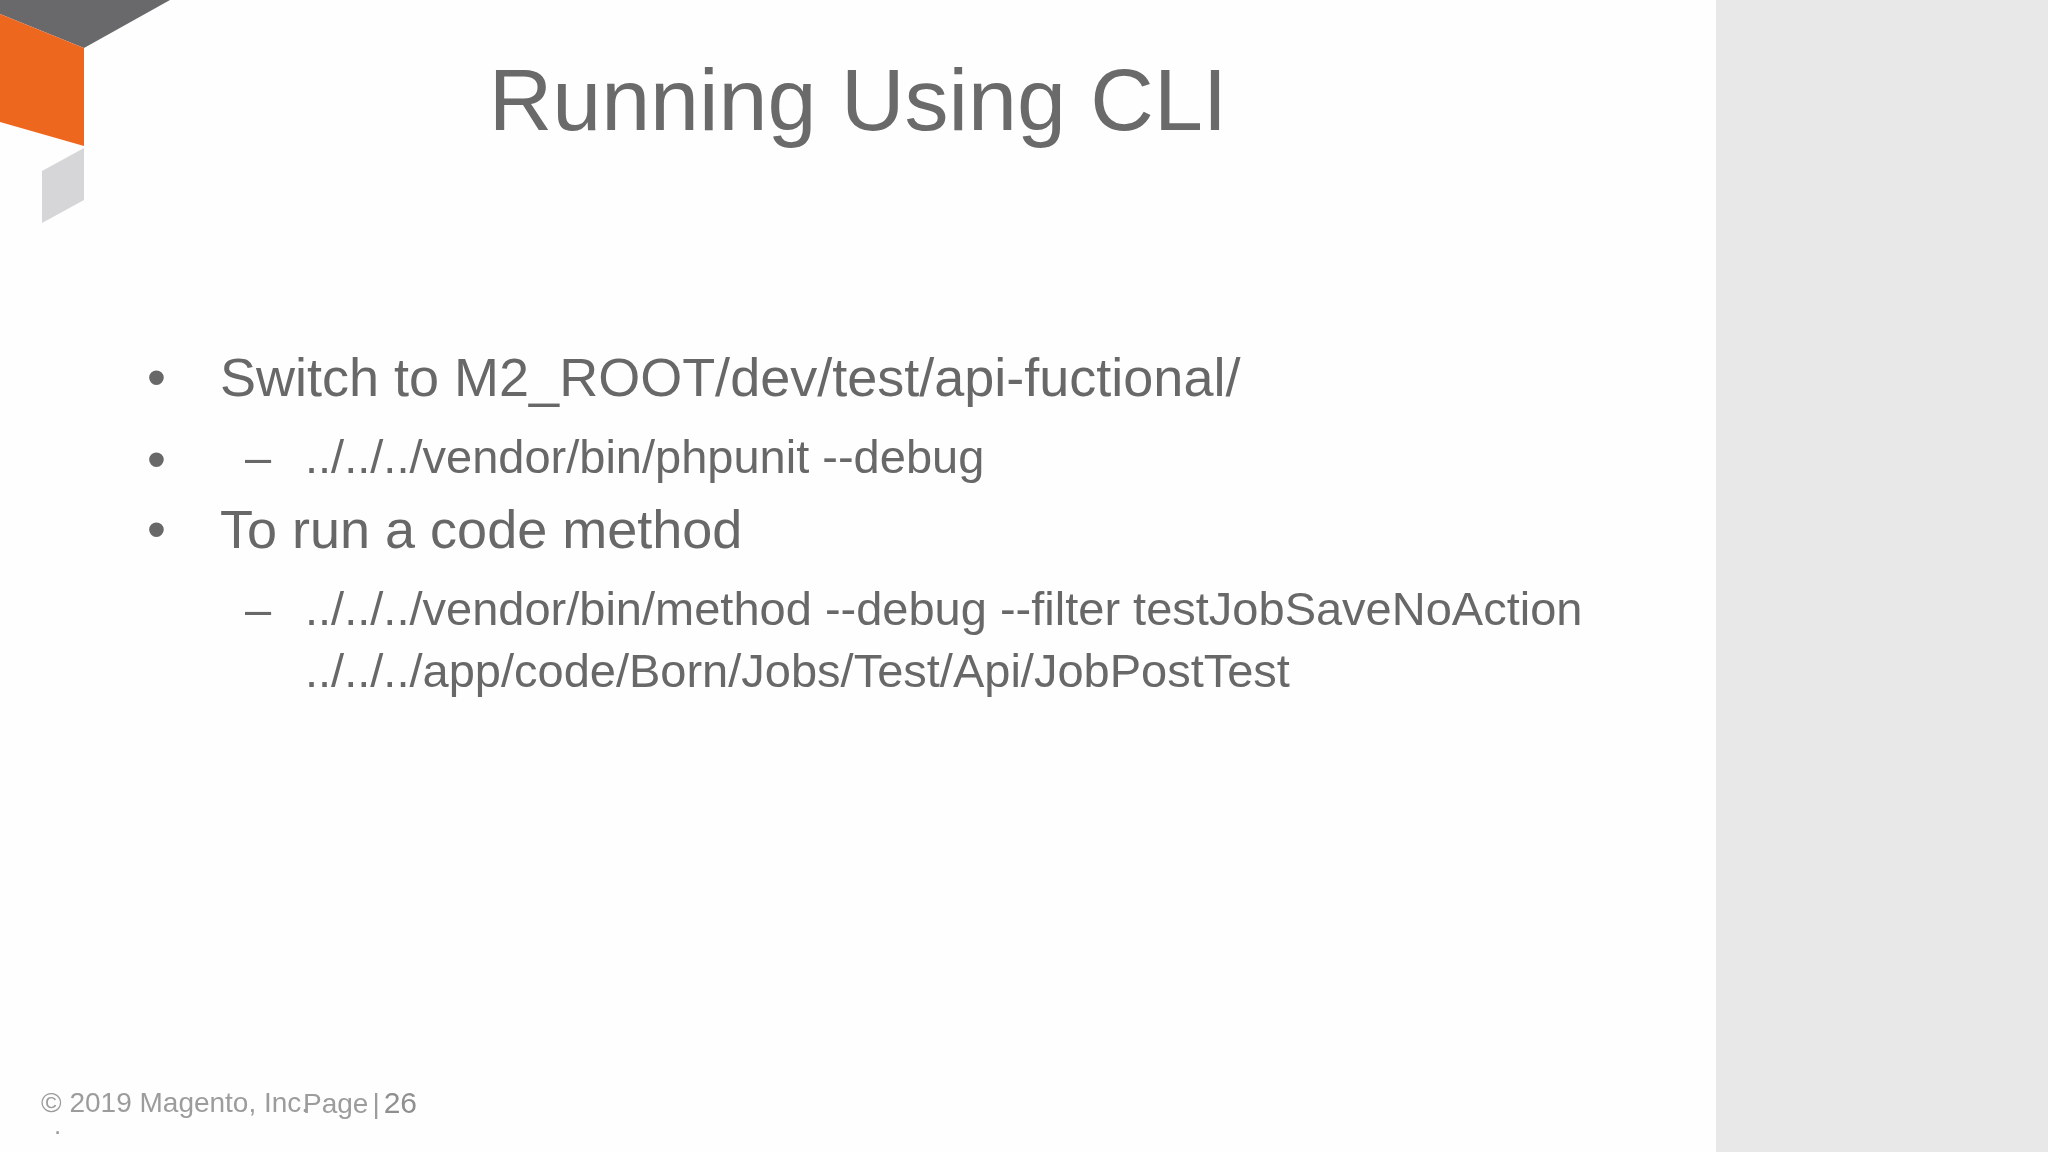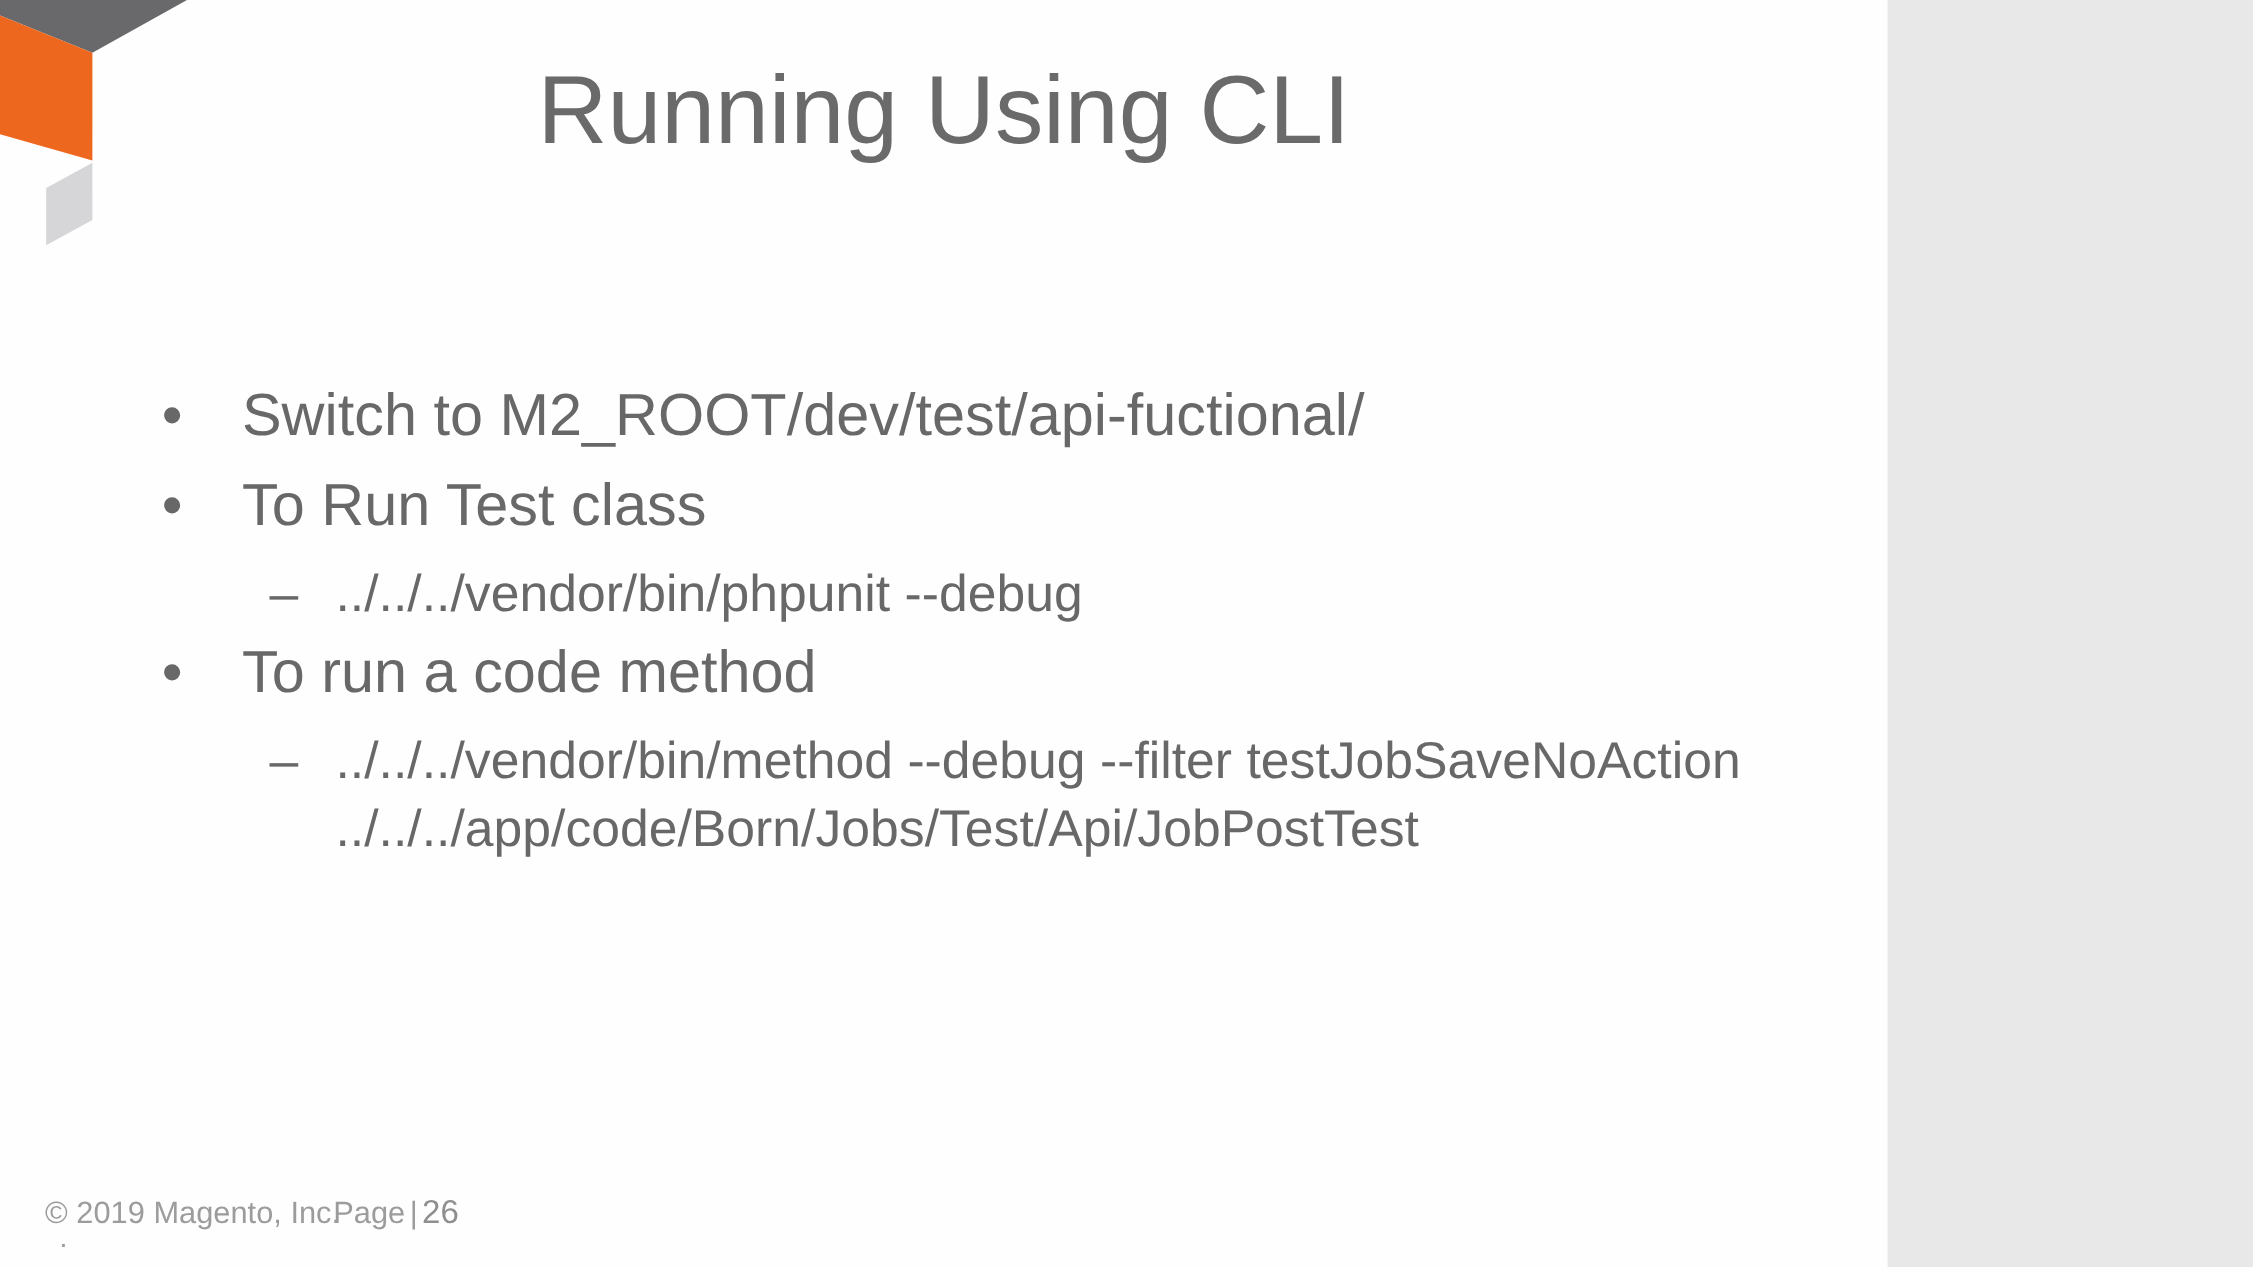--- a/index.html
+++ b/index.html
@@ -67,21 +67,20 @@
 
   <div class="content">
 
     <div class="item lvl1">
       <span class="marker">•</span>
       <span>Switch to M2_ROOT/dev/test/api-fuctional/</span>
     </div>
 
     <div class="item lvl1">
       <span class="marker">•</span>
-      <span>To Run Test class</span>
     </div>
 
     <div class="item lvl2 gap-top">
       <span class="marker">–</span>
       <span>../../../vendor/bin/phpunit --debug</span>
     </div>
 
 
     <div class="item lvl1">
       <span class="marker">•</span>

